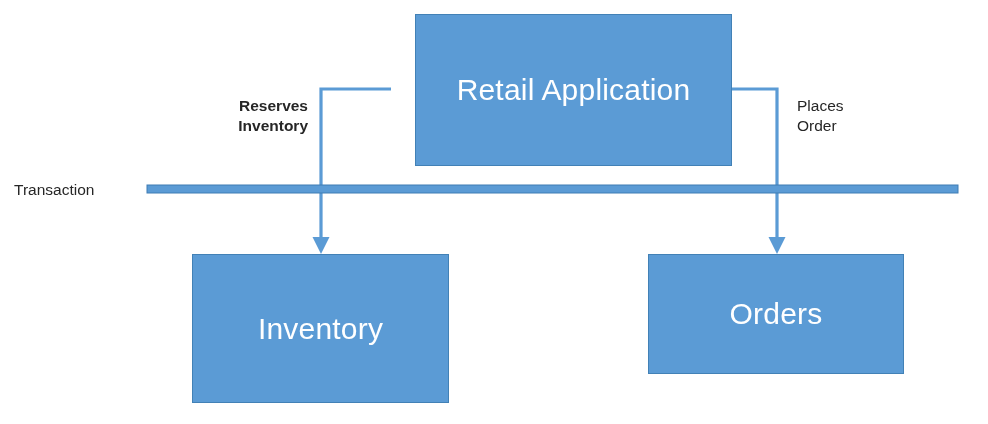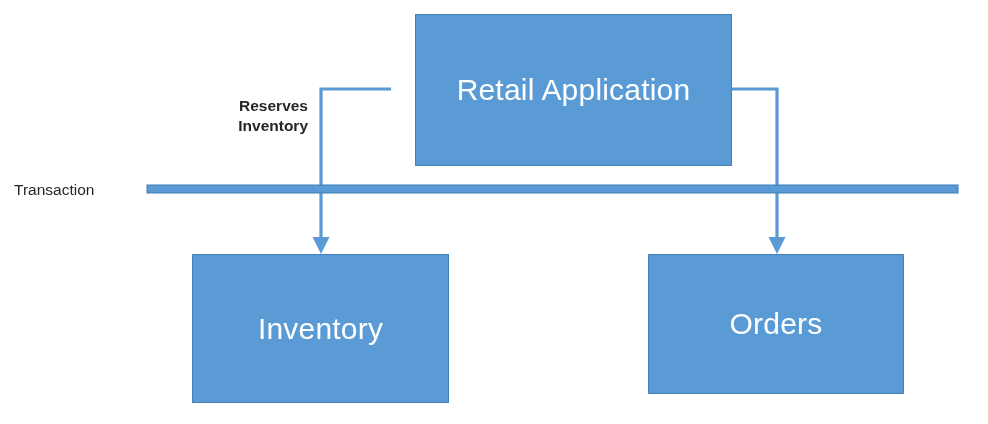--- a/index.html
+++ b/index.html
@@ -124,25 +124,29 @@
   </svg>
 
   <div class="node" id="node-retail-application" style="left: 391px; top: 14px; width: 317px; height: 152px; background: rgb(91, 155, 213); border-color: rgb(66, 129, 182);">
     <span class="node-label">Retail Application</span>
   </div>
 
   <div class="node" id="node-inventory" style="left: 192px; top: 254px; width: 257px; height: 149px; background: rgb(91, 155, 213); border-color: rgb(66, 129, 182);">
     <span class="node-label">Inventory</span>
   </div>
 
-  <div class="node" id="node-orders" style="left: 648px; top: 254px; width: 256px; height: 140px; background: rgb(91, 155, 213); border-color: rgb(66, 129, 182);">
+  <div class="node" id="node-orders" style="left: 648px; top: 254px; width: 256px; height: 120px; background: rgb(91, 155, 213); border-color: rgb(66, 129, 182);">
     <span class="node-label">Orders</span>
   </div>
 
   <div class="annotation" id="edge-label-reserves-inventory">
     <span class="annotation-line">Reserves</span>
     <span class="annotation-line">Inventory</span>
   </div>
 
+  <div class="annotation" id="edge-label-places-order">
+    <span class="annotation-line">Places</span>
+    <span class="annotation-line">Order</span>
+  </div>
 
   <div class="annotation" id="label-transaction">Transaction</div>
 
 </div>
 
 </body></html>

